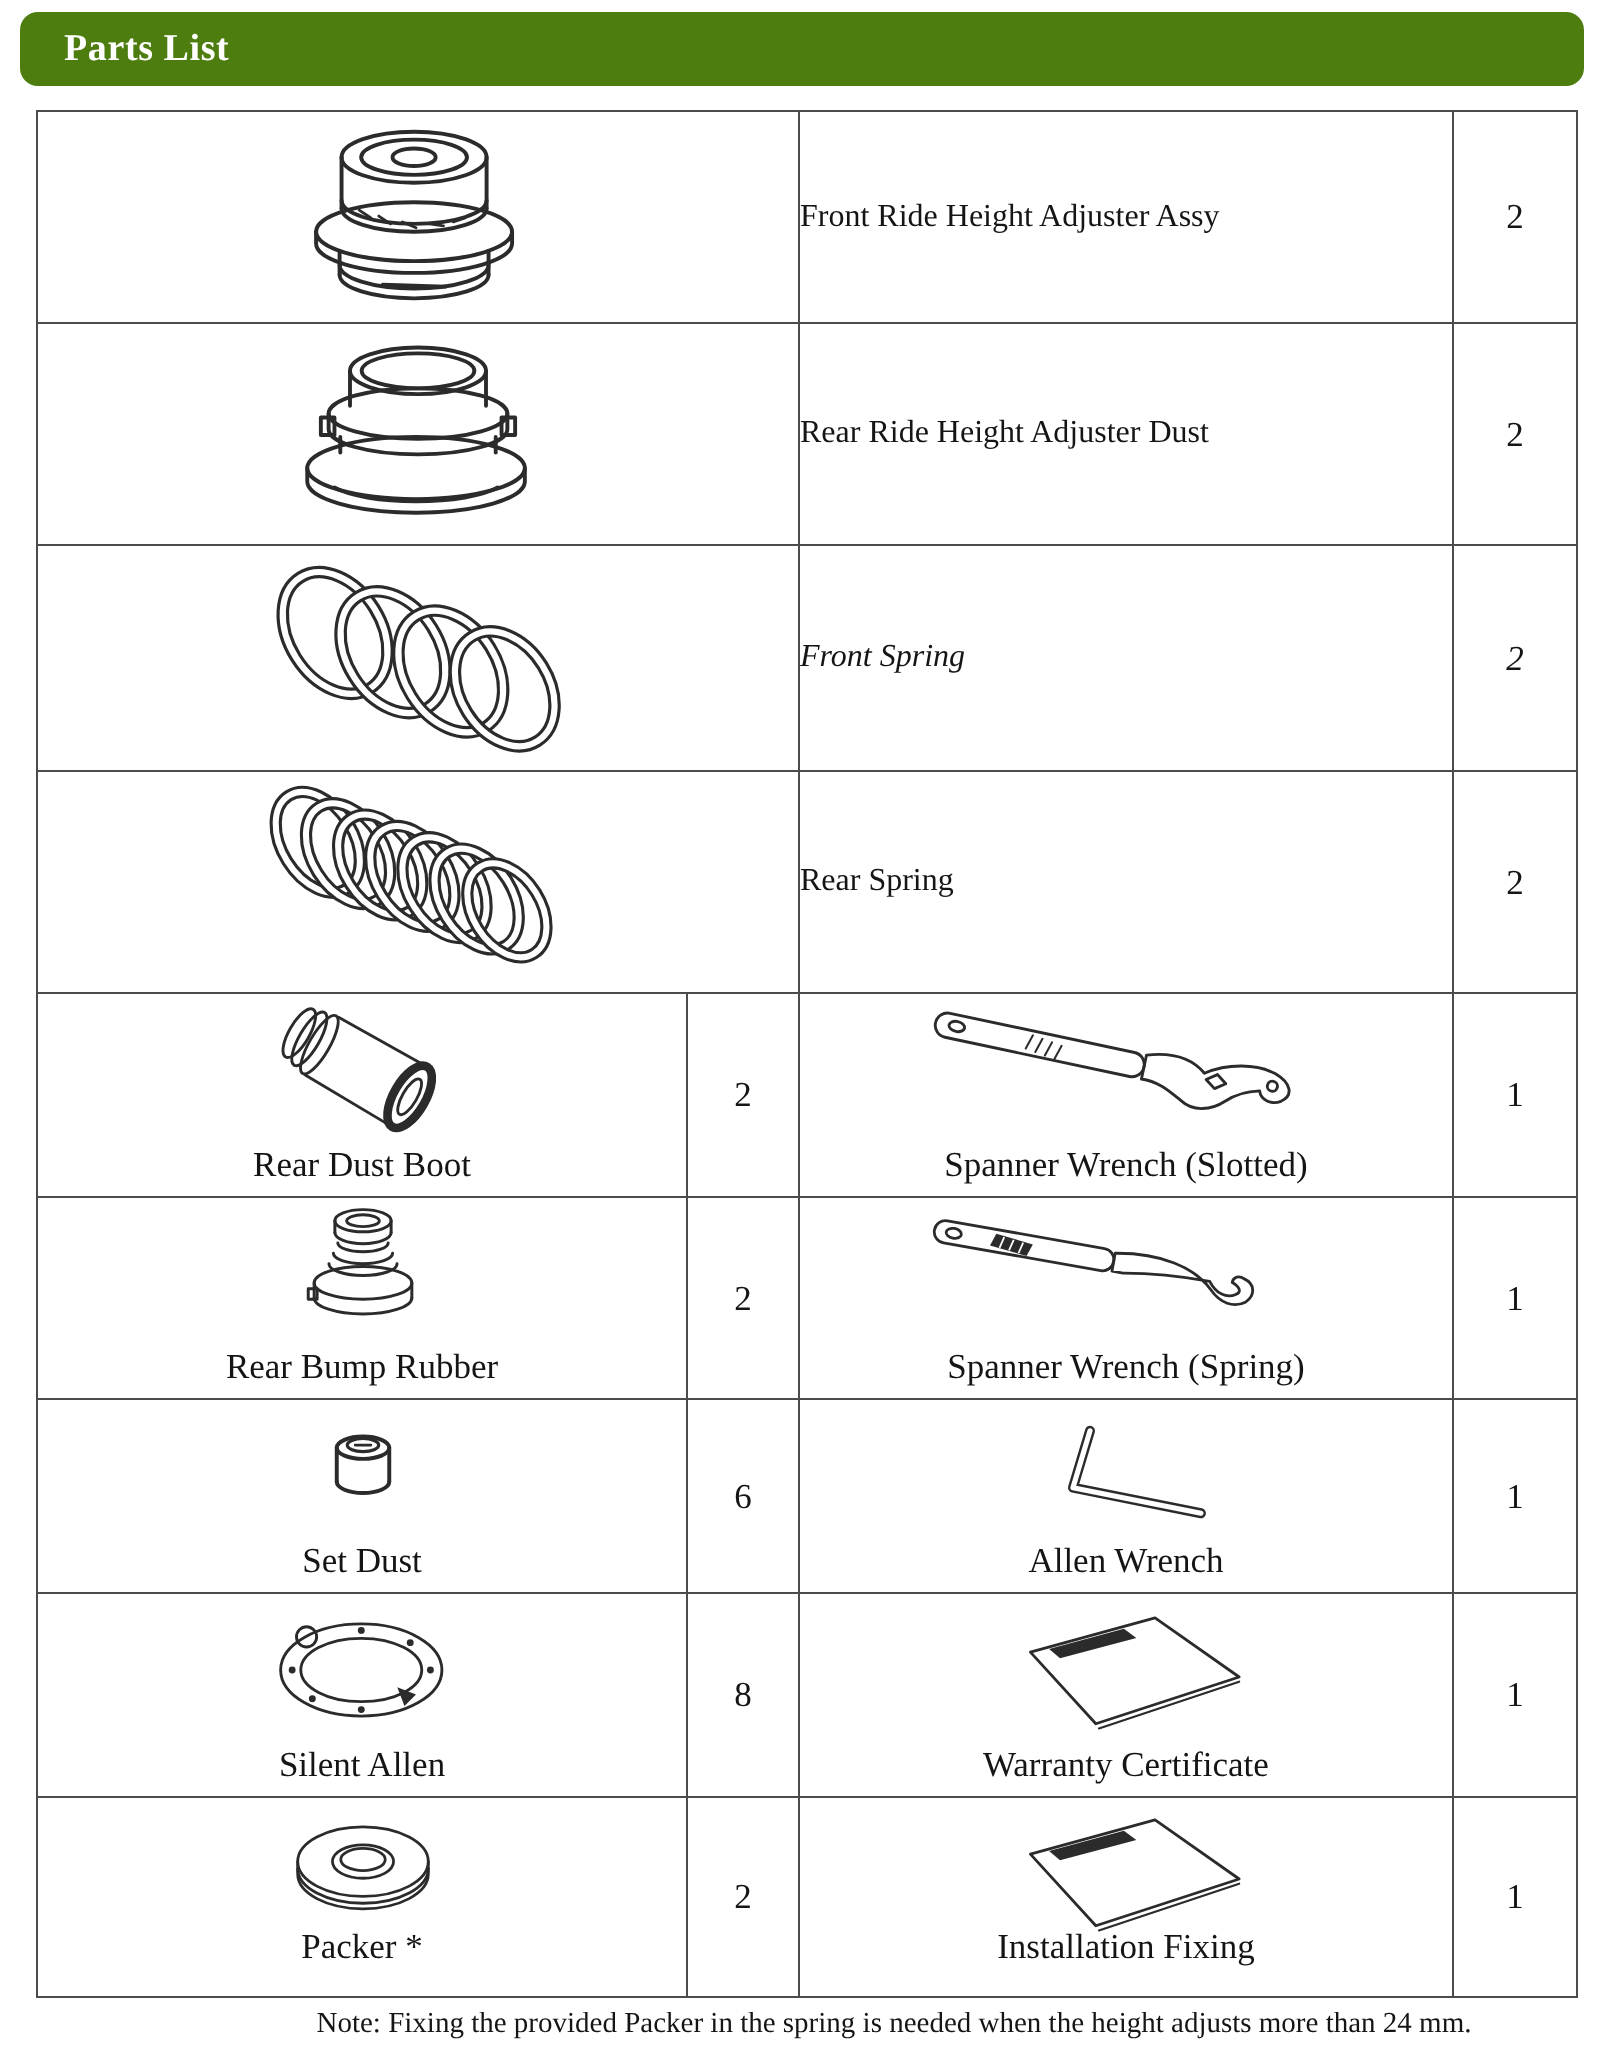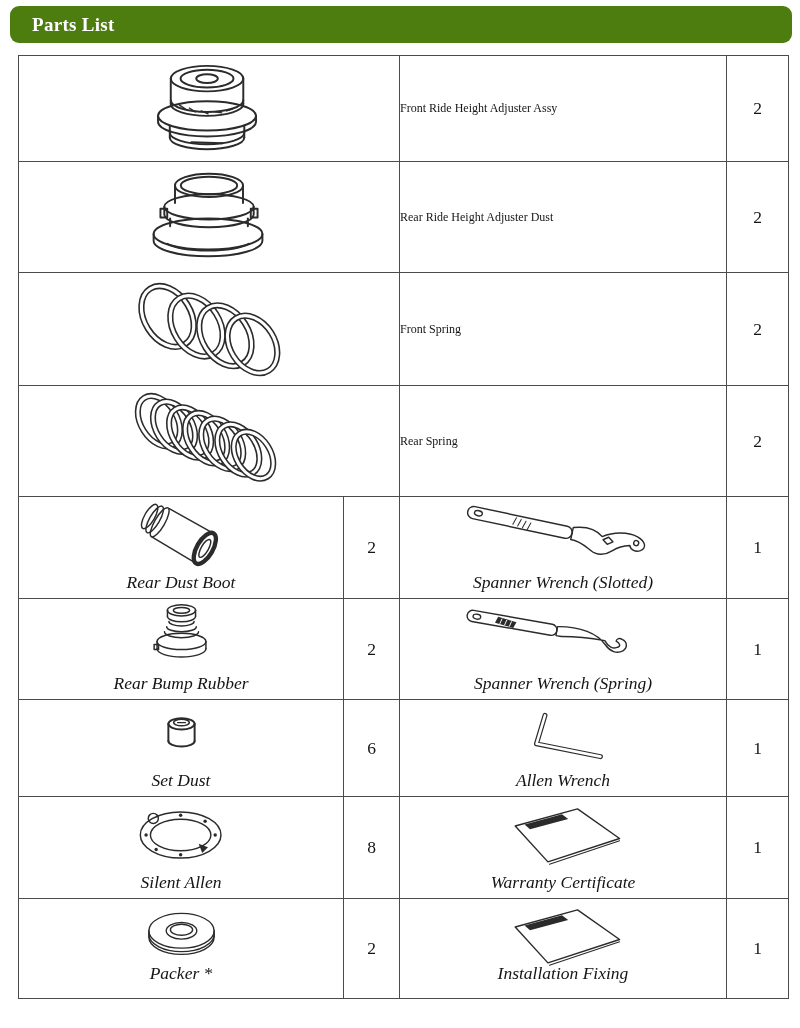--- a/index.html
+++ b/index.html
@@ -5,36 +5,36 @@
   html,body { margin:0; padding:0; background:#ffffff; }
   body { width:800px; height:1028px; font-family:"Liberation Serif", serif; color:#151515; overflow:hidden; }
 
   .titlebar { margin:6px 8px 0 10px; height:37px; background:#4d7c0f; border-radius:9px;
               display:flex; align-items:center; padding-left:22px; box-sizing:border-box; }
   .titlebar .title { color:#fff; font-weight:bold; font-size:19px; letter-spacing:.3px; }
 
   table.parts { border-collapse:collapse; table-layout:fixed; margin:12px 0 0 18px; }
   table.parts td { border:1.5px solid #4b4b4b; padding:0; background:#fff; }
 
-  tr.r1 td { height:105px; } tr.r2 td { height:110px; } tr.r3 td { height:112px; } tr.r4 td { height:110px; }
+  tr.r1 td { height:105px; } tr.r2 td { height:110px; } tr.r3 td { height:112px;font-style:italic; } tr.r4 td { height:110px; }
   tr.r5 td { height:101px; } tr.r6 td { height:100px; } tr.r7 td { height:96px; }
   tr.r8 td { height:101px; } tr.r9 td { height:99px; }
 
   td.img { text-align:center; vertical-align:middle; }
   td.img svg { display:block; margin:0 auto; }
-  td.name { font-size:12px; padding-left:30px; }
+  td.name { font-size:16px; padding-left:30px; }
   td.qty  { text-align:center; font-size:17.5px; }
 
   td.imglab { vertical-align:middle; }
   .cellwrap { display:flex; flex-direction:column; align-items:center; justify-content:flex-end; }
   tr.r5 .cellwrap{height:99px;} tr.r6 .cellwrap{height:98px;} tr.r7 .cellwrap{height:94px;}
   tr.r8 .cellwrap{height:99px;} tr.r9 .cellwrap{height:80px;}
   .fig { flex:1 1 auto; min-height:0; display:flex; align-items:center; justify-content:center; }
   .fig svg { display:block; }
-  .lab { font-size:17.5px; line-height:1.1; padding-bottom:5px; white-space:nowrap;font-style:italic; }
+  .lab { font-size:17.5px; line-height:1.1; padding-bottom:5px; white-space:nowrap; }
 
   .note { width:770px; box-sizing:border-box; margin:5px 0 0 18px; padding-left:88px;
           text-align:center; font-size:14.5px; white-space:nowrap; }
 
   svg.lineart { color:#2b2b2b; }
   .s  { fill:none; stroke:currentColor; stroke-width:2;   stroke-linecap:round; stroke-linejoin:round; }
   .s1 { fill:none; stroke:currentColor; stroke-width:1.4; stroke-linecap:round; }
   .sb { fill:none; stroke:currentColor; stroke-width:3;   stroke-linecap:round; }
   .wireD { fill:none; stroke:currentColor; stroke-width:6.5; }
   .wireW { fill:none; stroke:#ffffff;     stroke-width:3.2; }
@@ -348,14 +348,15 @@
             </div>
             <div class="lab">Installation Fixing</div>
           </div>
         </td>
         <td class="qty">1</td>
       </tr>
 
     </tbody>
   </table>
 
+  <div class="note">Note: Fixing the provided Packer in the spring is needed when the height adjusts more than 24 mm.</div>
 
 </div>
 
 </body></html>

